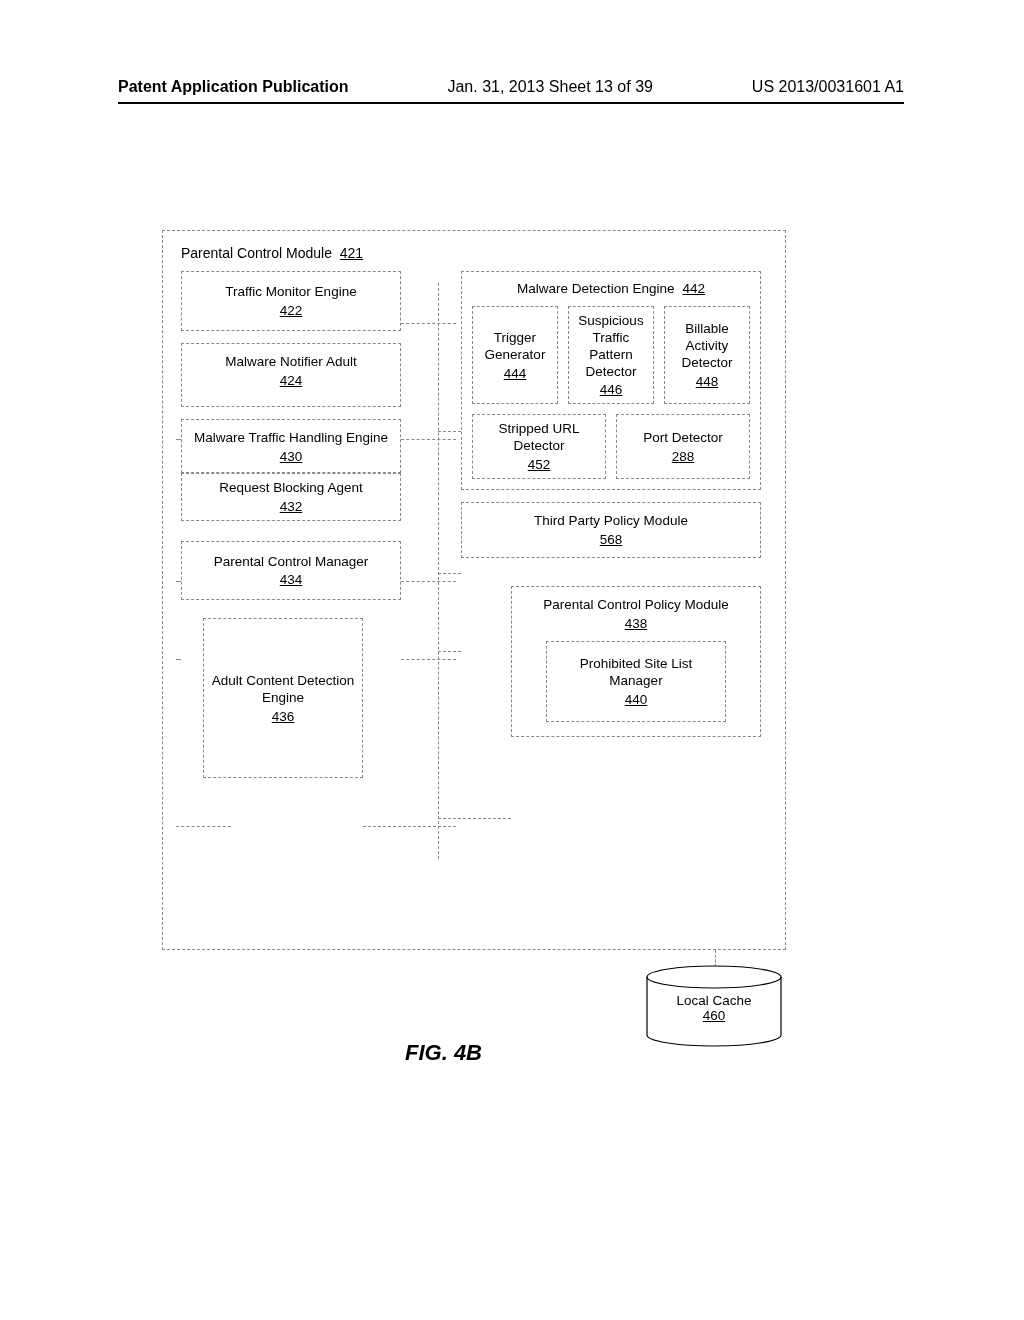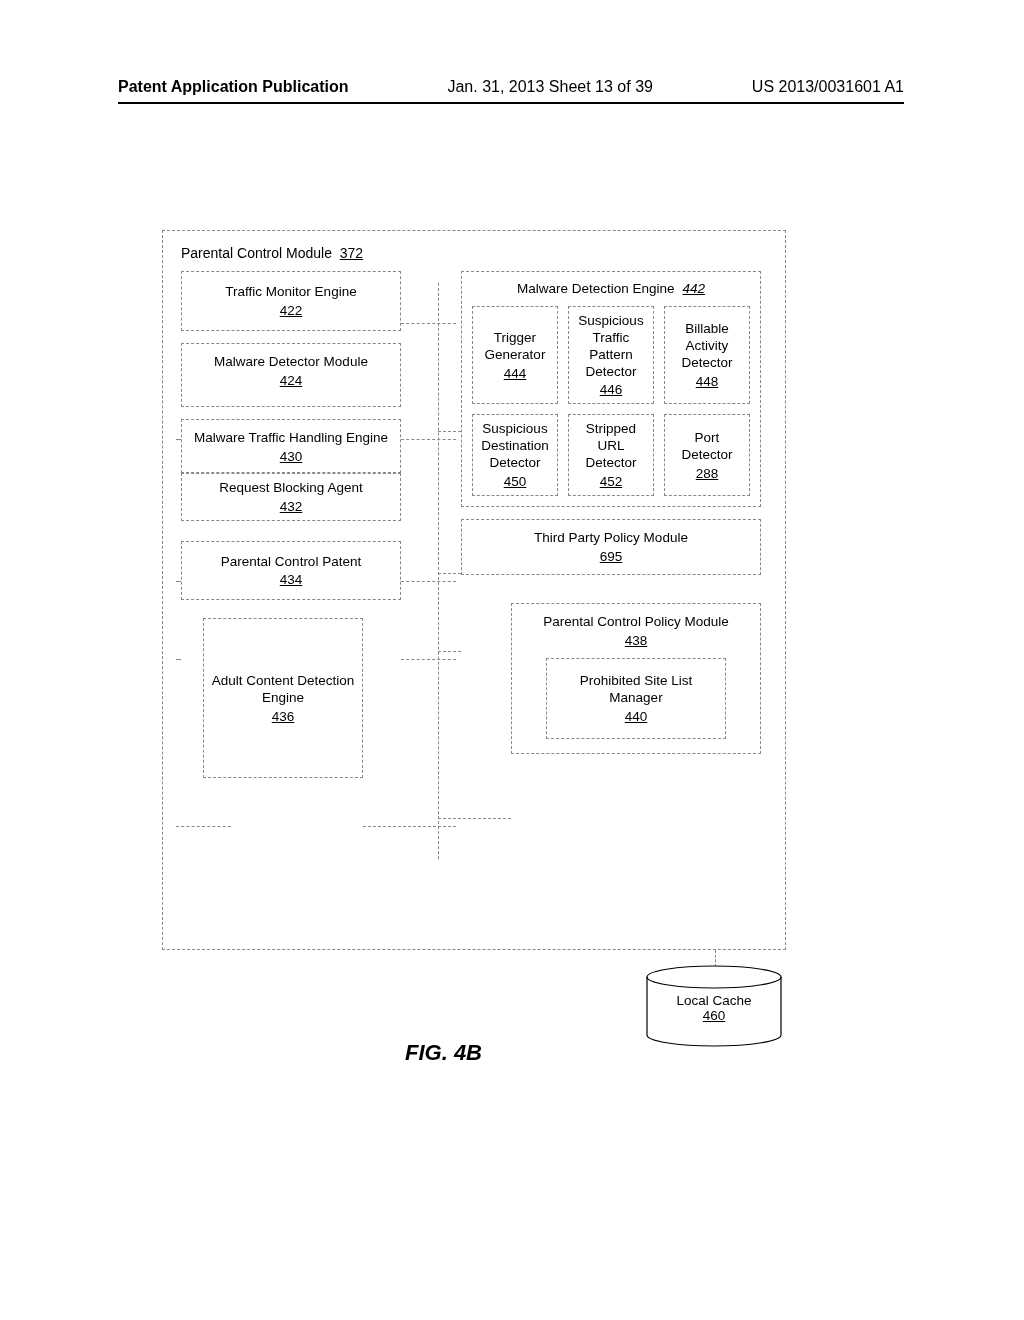--- a/index.html
+++ b/index.html
@@ -136,104 +136,100 @@
 <body>
 
 <div class="page-header">
   <span class="left">Patent Application Publication</span>
   <span class="center">Jan. 31, 2013  Sheet 13 of 39</span>
   <span class="right">US 2013/0031601 A1</span>
 </div>
 
 <div class="diagram-area">
   <div class="module-title">
-    <span>Parental Control Module</span>&nbsp;&nbsp;<span class="num">372</span>
+    <span>Parental Control Module</span>&nbsp;&nbsp;<span class="num">421</span>
   </div>
 
   <div class="vline" style="left:275px; top:52px; height:576px;"></div>
 
   <div class="cols">
     <div class="col-left">
       <div class="box" style="padding:12px 6px;">
         <span class="label">Traffic Monitor Engine</span>
         <span class="num">422</span>
       </div>
       <div class="hline" style="left:220px; top:52px; width:55px;"></div>
 
       <div class="box mal-notifier">
-        <span class="label">Malware Detector Module</span>
+        <span class="label">Malware Notifier Adult</span>
         <span class="num">424</span>
         <div class="inner-row">
         </div>
       </div>
       <div class="hline" style="left:220px; top:168px; width:55px;"></div>
 
       <div class="box mal-traffic">
         <span class="label">Malware Traffic Handling Engine</span>
         <span class="num">430</span>
       </div>
       <div class="box" style="margin-top:-12px;">
         <span class="label">Request Blocking Agent</span>
         <span class="num">432</span>
       </div>
       <div class="hline" style="left:220px; top:310px; width:55px;"></div>
 
       <div class="box" style="padding:12px 6px; margin-top:20px;">
-        <span class="label">Parental Control Patent</span>
+        <span class="label">Parental Control Manager</span>
         <span class="num">434</span>
       </div>
       <div class="hline" style="left:220px; top:388px; width:55px;"></div>
 
       <div class="box adult-engine" style="width:160px; margin-left:22px; margin-top:18px;">
         <span class="label">Adult Content Detection Engine</span>
         <span class="num">436</span>
       </div>
       <div class="hline" style="left:182px; top:555px; width:93px;"></div>
     </div>
 
     <div class="col-right">
       <div class="box detect-engine" style="text-align:center;">
         <span class="label" style="display:inline;">
           <span>Malware Detection Engine</span>
-          <span class="num" style="display:inline; margin-left:4px;font-style:italic;">442</span>
+          <span class="num" style="display:inline; margin-left:4px;">442</span>
         </span>
         <div class="grid2">
           <div class="inner-box cell">
             <span class="label">Trigger Generator</span>
             <span class="num">444</span>
           </div>
           <div class="inner-box cell">
             <span class="label">Suspicious Traffic Pattern Detector</span>
             <span class="num">446</span>
           </div>
           <div class="inner-box cell">
             <span class="label">Billable Activity Detector</span>
             <span class="num">448</span>
           </div>
           <div class="inner-box cell">
-            <span class="label">Suspicious Destination Detector</span>
-            <span class="num">450</span>
-          </div>
-          <div class="inner-box cell">
             <span class="label">Stripped URL Detector</span>
             <span class="num">452</span>
           </div>
           <div class="inner-box cell">
             <span class="label">Port Detector</span>
             <span class="num">288</span>
           </div>
         </div>
       </div>
       <div class="hline" style="left:-5px; top:168px; width:5px;"></div>
 
       <div class="hline" style="left:-5px; top:310px; width:5px;"></div>
 
       <div class="box" style="padding:10px; margin-top:2px;">
         <span class="label">Third Party Policy Module</span>
-        <span class="num">695</span>
+        <span class="num">568</span>
       </div>
       <div class="hline" style="left:-5px; top:388px; width:5px;"></div>
 
       <div class="box pc-policy" style="width:250px; margin-left:50px; margin-top:28px;">
         <span class="label">Parental Control Policy Module</span>
         <span class="num">438</span>
         <div class="inner-box inner">
           <span class="label">Prohibited Site List Manager</span>
           <span class="num">440</span>
         </div>

